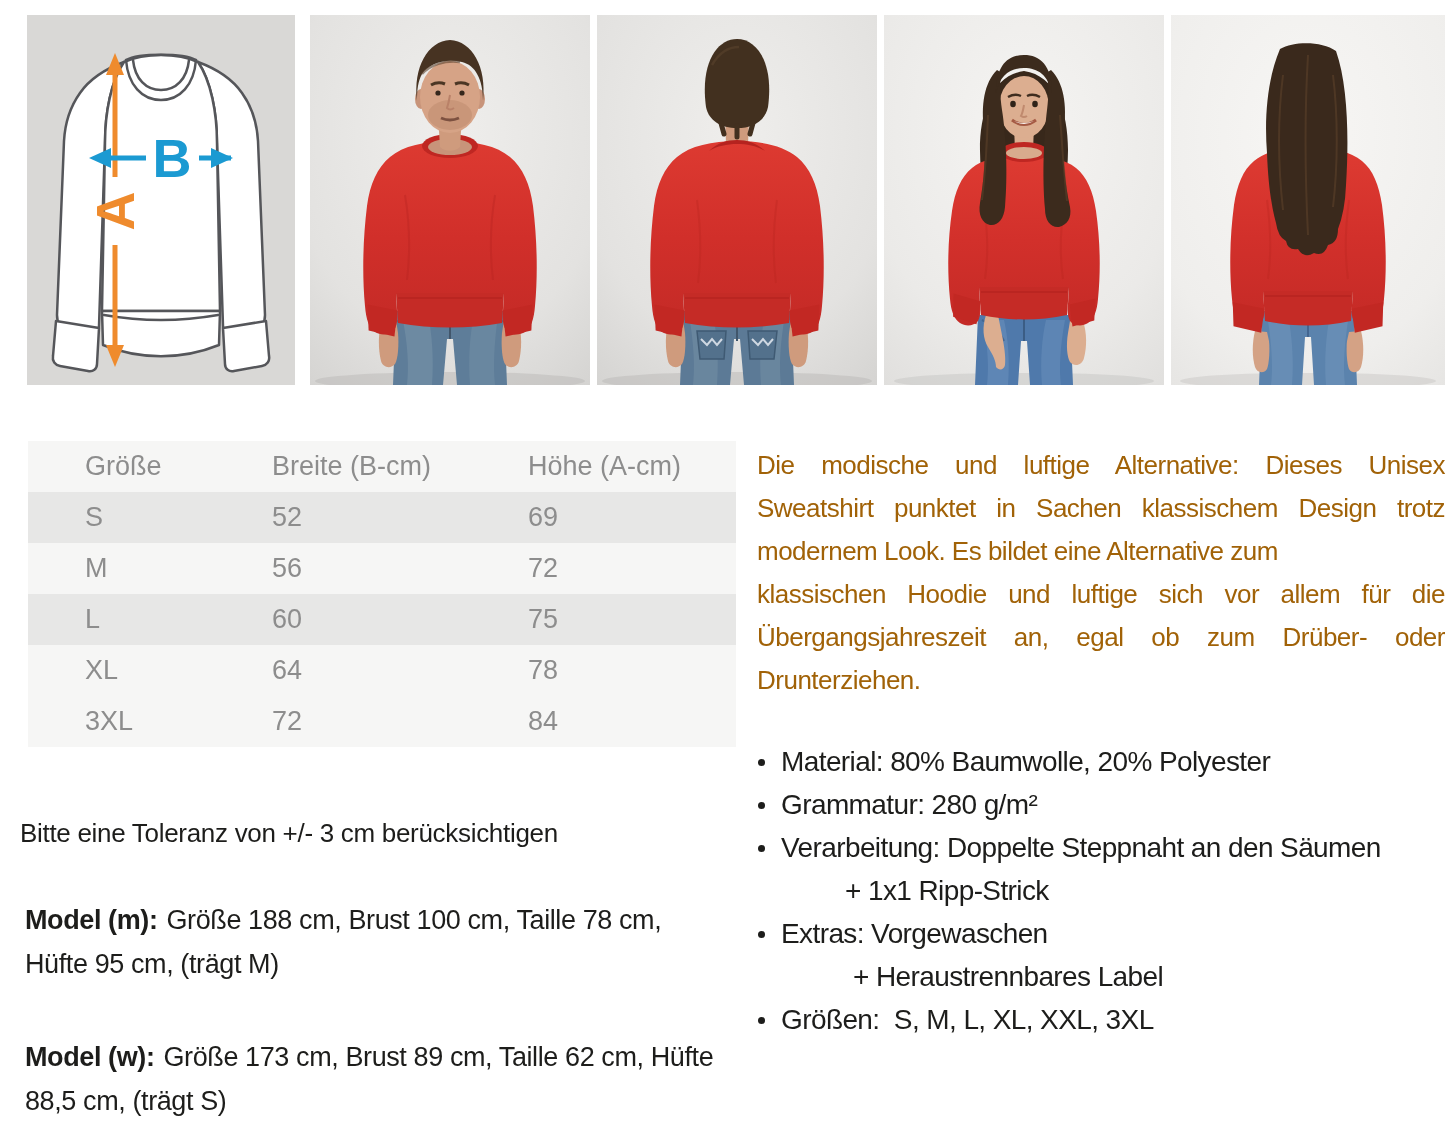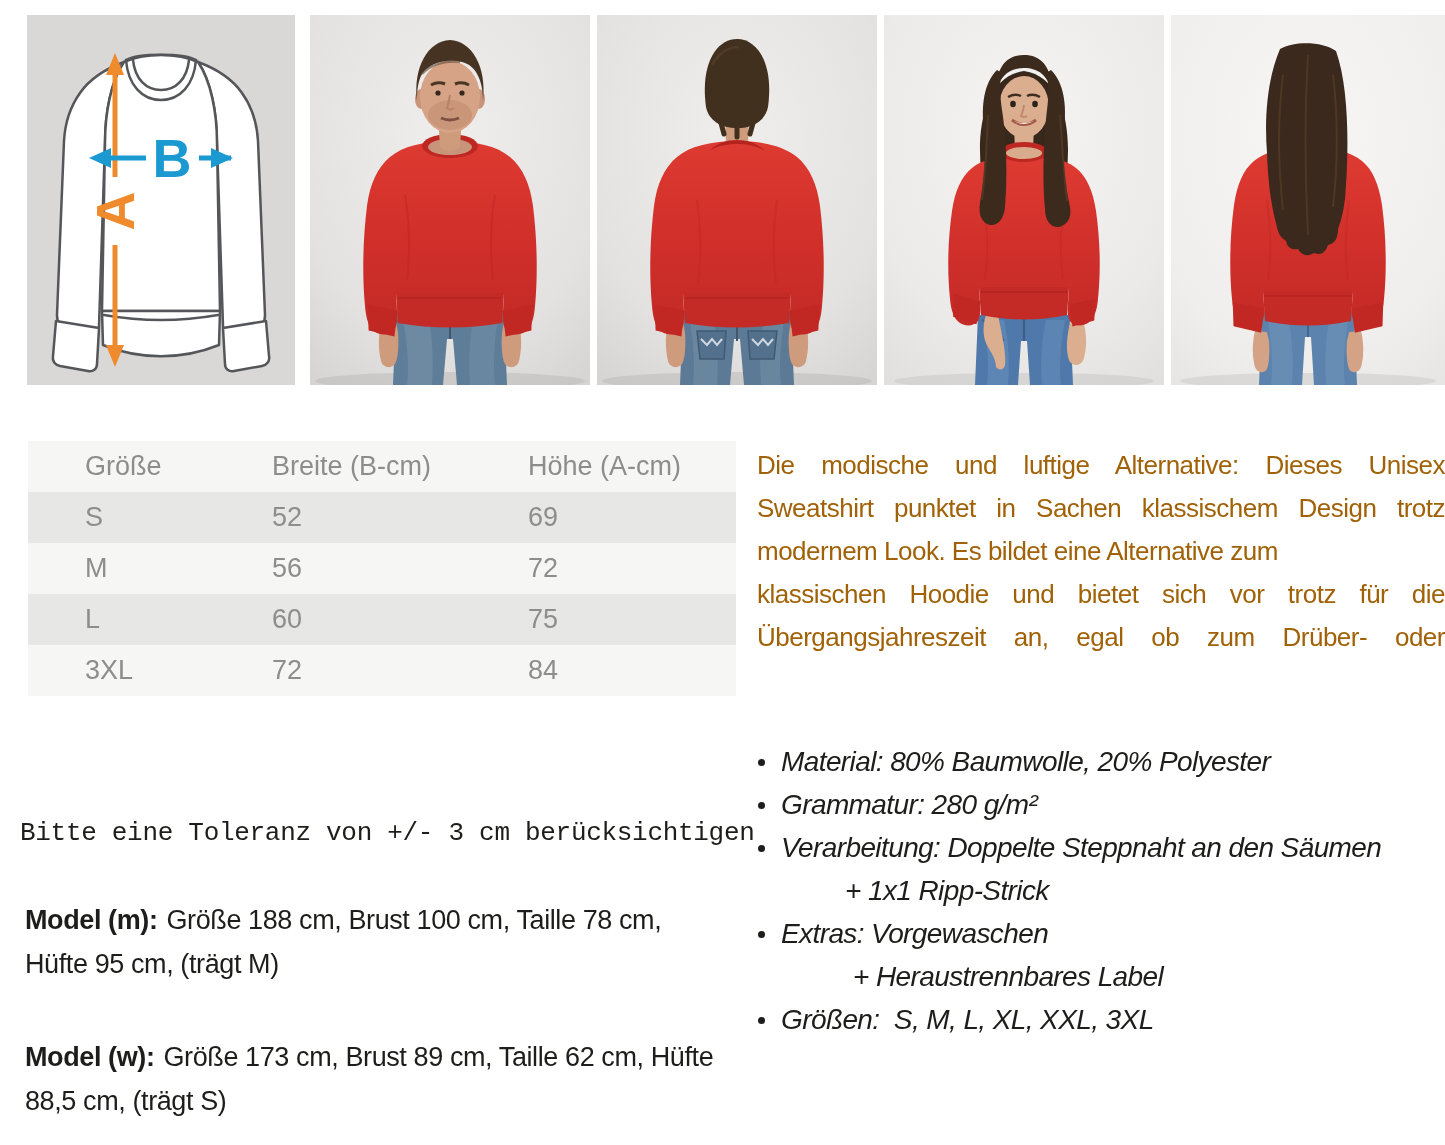--- a/index.html
+++ b/index.html
@@ -13,33 +13,33 @@
   .p3{left:597px;width:280px;}
   .p4{left:884px;width:280px;}
   .p5{left:1171px;width:274px;}
   
   .size-table{position:absolute;left:28px;top:441px;width:708px;font-size:27px;color:#8d8d8d;}
   .t-row{display:grid;grid-template-columns:244px 256px 208px;height:51px;align-items:center;}
   .t-row > div:first-child{padding-left:57px;}
   .t-light{background:#f6f6f5;}
   .t-dark{background:#e7e7e6;}
   
-  .tolerance{position:absolute;left:20px;top:818px;font-size:26px;letter-spacing:-0.3px;font-family:Liberation Mono, monospace;}
+  .tolerance{position:absolute;left:20px;top:818px;font-size:26px;letter-spacing:-0.3px;}
   .model-block{position:absolute;left:25px;width:705px;font-size:27px;line-height:44px;letter-spacing:-0.4px;}
   .model-m{top:898px;}
   .model-w{top:1035px;}
   .model-label{font-weight:bold;margin-right:9px;}
   
   .description{position:absolute;left:757px;top:444px;width:688px;font-size:26px;
                letter-spacing:-0.5px;color:#a16207;}
   .desc-line{height:43px;line-height:43px;}
   .stretch{text-align:justify;text-align-last:justify;}
   .features{position:absolute;left:757px;top:740px;width:688px;font-size:28px;letter-spacing:-0.6px;}
   .feat{position:relative;height:43px;line-height:43px;}
-  .feat .txt{display:block;padding-left:24px;white-space:pre-wrap;font-style:italic;}
+  .feat .txt{display:block;padding-left:24px;white-space:pre-wrap;}
   .feat .dot{position:absolute;left:1px;top:19px;width:7px;height:7px;border-radius:50%;background:#1d1d1b;}
   .feat.cont1 .txt{padding-left:88px;}
   .feat.cont2 .txt{padding-left:96px;}
 </style>
 </head>
 <body>
 
 <div class="page">
 
   <div class="panel p1">
@@ -266,42 +266,48 @@
       <div>M</div>
       <div>56</div>
       <div>72</div>
     </div>
     <div class="t-row t-dark">
       <div>L</div>
       <div>60</div>
       <div>75</div>
     </div>
     <div class="t-row t-light">
+      <div>XL</div>
+      <div>64</div>
+      <div>78</div>
+    </div>
+    <div class="t-row t-light">
       <div>3XL</div>
       <div>72</div>
       <div>84</div>
     </div>
   </div>
 
   <div class="tolerance">Bitte eine Toleranz von +/- 3 cm berücksichtigen</div>
 
   <div class="model-block model-m">
     <span class="model-label">Model (m):</span><span>Größe 188 cm, Brust 100 cm, Taille 78 cm, Hüfte 95 cm, (trägt M)</span>
   </div>
 
   <div class="model-block model-w">
     <span class="model-label">Model (w):</span><span>Größe 173 cm, Brust 89 cm, Taille 62 cm, Hüfte 88,5 cm, (trägt S)</span>
   </div>
 
   <div class="description">
     <div class="desc-line stretch">Die modische und luftige Alternative: Dieses Unisex</div>
     <div class="desc-line stretch">Sweatshirt punktet in Sachen klassischem Design trotz</div>
     <div class="desc-line">modernem Look. Es bildet eine Alternative zum</div>
-    <div class="desc-line stretch">klassischen Hoodie und bietet sich vor trotz für die</div>
+    <div class="desc-line stretch">klassischen Hoodie und luftige sich vor allem für die</div>
     <div class="desc-line stretch">Übergangsjahreszeit an, egal ob zum Drüber- oder</div>
+    <div class="desc-line">Drunterziehen.</div>
   </div>
 
   <div class="features">
     <div class="feat">
       <span class="dot"></span>
       <span class="txt">Material: 80% Baumwolle, 20% Polyester</span>
     </div>
     <div class="feat">
       <span class="dot"></span>
       <span class="txt">Grammatur: 280 g/m²</span>

